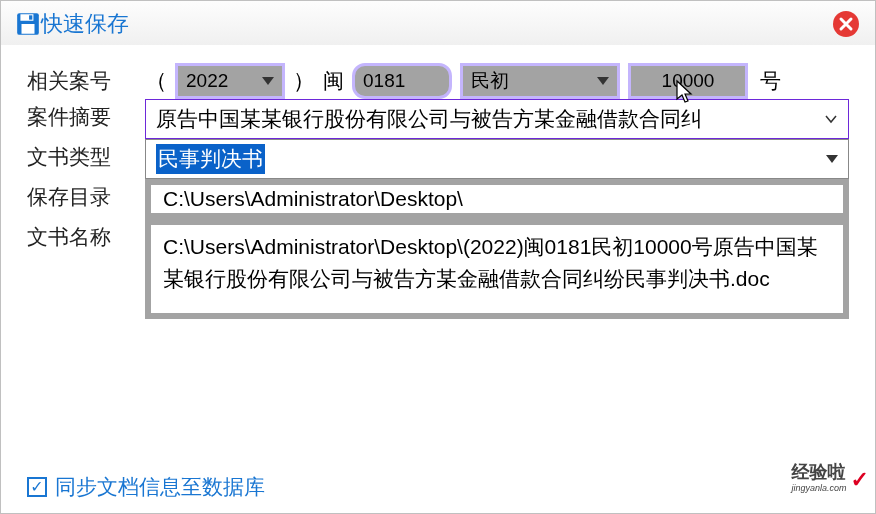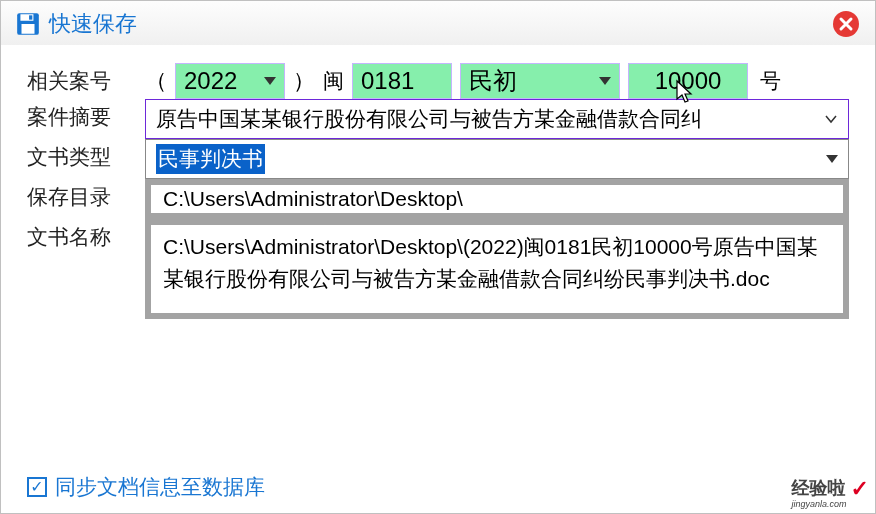--- a/index.html
+++ b/index.html
@@ -17,21 +17,21 @@
       height: 514px;
       position: relative;
     }
     .titlebar {
       display: flex;
       align-items: center;
       justify-content: space-between;
       padding: 8px 14px 6px 14px;
       background: linear-gradient(#fdfdfd,#f0f0f0);
     }
-    .title-left { display: flex; align-items: center; gap: 8px; }
+    .title-left { display: flex; align-items: center; gap: 0; }
     .save-ico svg { display: block; }
     .title-text { color: #1976d2; font-size: 22px; font-weight: 500; }
     .close-btn { cursor: pointer; }
     .close-btn svg { display: block; }
     .form {
       padding: 18px 26px 0 26px;
       display: flex;
       flex-direction: column;
     }
     .row { display: flex; align-items: flex-start; gap: 18px; }
@@ -44,41 +44,41 @@
     }
     .controls {
       flex: 1;
       display: flex;
       align-items: center;
       gap: 8px;
       font-size: 21px;
     }
     .paren { font-size: 22px; }
     .combo, .txt, .num {
-      border: 1px solid #c4b5fd;
-      background: #86efac;
-      font-size: 24px;
+      border: 3px solid #c4b5fd;
+      background: #a3a3a3;
+      font-size: 19px;
       padding: 4px 8px;
       height: 36px;
     }
     .combo {
       display: flex;
       align-items: center;
       justify-content: space-between;
       gap: 10px;
       cursor: pointer;
     }
     .caret {
       width: 0; height: 0;
       border-left: 6px solid transparent;
       border-right: 6px solid transparent;
       border-top: 8px solid #333;
     }
     .combo-year { width: 110px; }
-    .txt-code { width: 100px; text-align: left; }
+    .txt-code { width: 100px; text-align: left; border-radius: 13px; }
     .combo-type { width: 160px; }
     .num-seq { width: 120px; text-align: center; }
     .hao { font-size: 21px; margin-left: 4px; }
     .summary-box {
       flex: 1;
       border: 1px solid #6d28d9;
       background: #fff;
       height: 40px;
       display: flex;
       align-items: center;
@@ -145,25 +145,25 @@
       border: 2px solid #333;
       background: #fff;
       padding: 8px 26px;
       font-size: 21px;
       cursor: pointer;
       letter-spacing: 12px;
     }
     .watermark {
       position: absolute;
       right: 6px;
-      bottom: 4px;
+      bottom: 20px;
       font-size: 12px;
       color: #444;
       display:flex;
-      align-items:flex-start;
+      align-items:flex-end;
       gap:4px;
       margin-top:12px;
     }
     .watermark .check { color: #d02; font-size: 22px; font-weight: bold; }
     .watermark .wm-main { font-size: 18px; font-weight: bold; }
     .watermark .wm-sub { font-size: 9px; font-style: italic; display:block; line-height:1;}
     .cursor-ptr {
       position: absolute;
       top: 78px;
       right: 180px;

